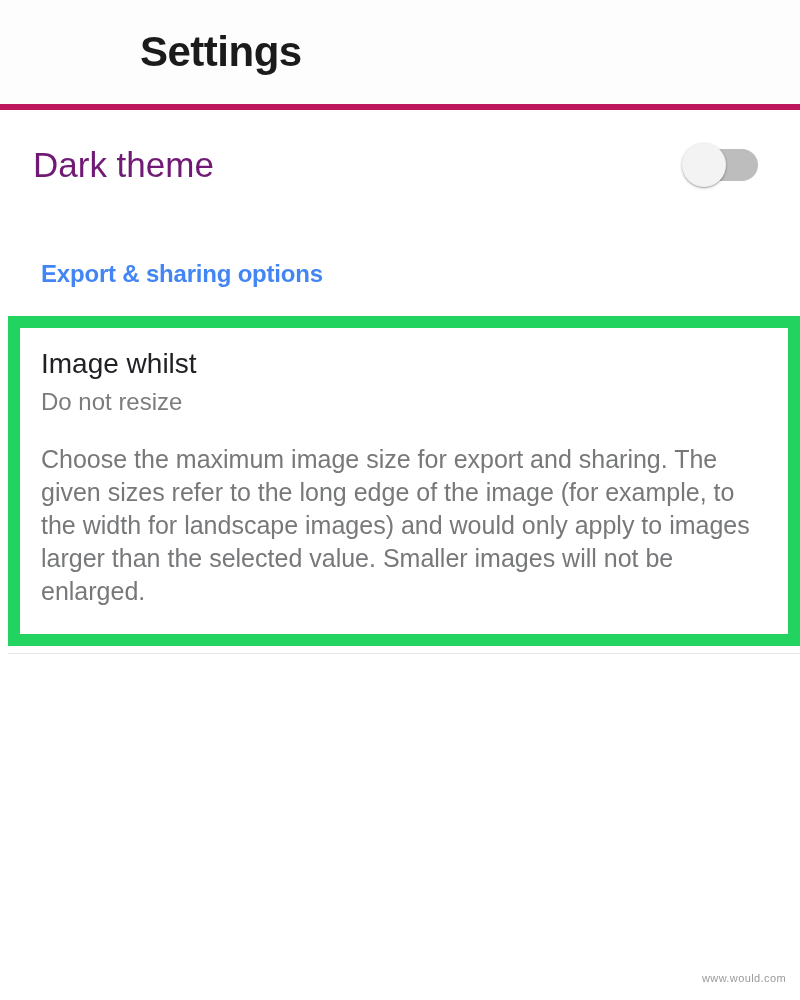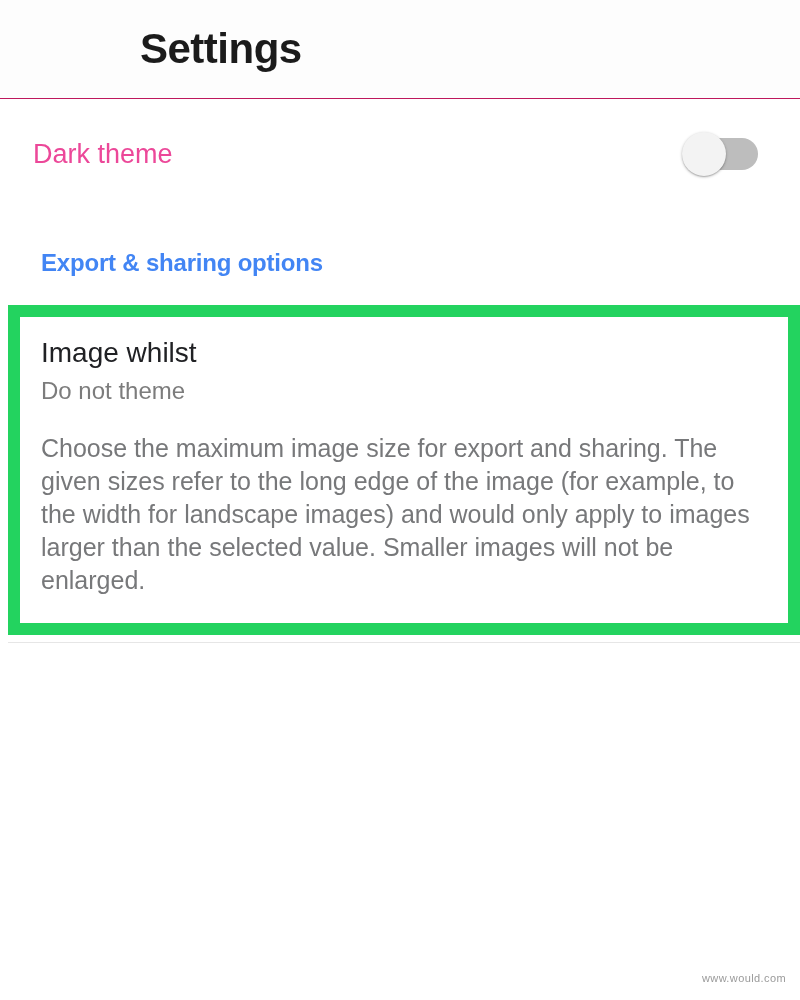--- a/index.html
+++ b/index.html
@@ -12,26 +12,26 @@
   body {
     font-family: "Liberation Sans", sans-serif;
     background: #ffffff;
     color: #202124;
     position: relative;
     overflow: hidden;
   }
 
   
   .appbar {
-    height: 99px;
+    height: 110px;
     background: #fdfdfd;
     display: flex;
     align-items: center;
     padding-left: 140px;
-    border-bottom: 1px solid #be185d;
+    border-bottom: 6px solid #be185d;
   }
   .appbar-title {
     font-size: 42px;
     font-weight: bold;
     color: #1b1b1b;
     letter-spacing: -0.5px;
   }
 
   
   .content {
@@ -48,22 +48,22 @@
 
   
   .row-switch {
     display: flex;
     align-items: center;
     justify-content: space-between;
     padding: 28px 42px 0 33px;
     height: 82px;
   }
   .row-switch-label {
-    font-size: 27px;
-    color: #ec4899;
+    font-size: 35px;
+    color: #701a75;
     font-weight: normal;
   }
 
   .switch {
     position: relative;
     width: 76px;
     height: 34px;
     display: flex;
     align-items: center;
   }
@@ -157,21 +157,21 @@
         <div class="switch-thumb"></div>
       </div>
     </div>
   </div>
 
   <div class="pref-group">
     <div class="section-header">Export &amp; sharing options</div>
 
     <div class="highlight-box" style="margin-top:28px;">
       <div class="pref-title">Image whilst</div>
-      <div class="pref-value">Do not theme</div>
+      <div class="pref-value">Do not resize</div>
       <div class="pref-desc">Choose the maximum image size for export and sharing. The given sizes refer to the long edge of the image (for example, to the width for landscape images) and would only apply to images larger than the selected value. Smaller images will not be enlarged.</div>
     </div>
 
     <div class="divider"></div>
 
   </div>
 
 </div>
 
 <div class="watermark">www.would.com</div>

